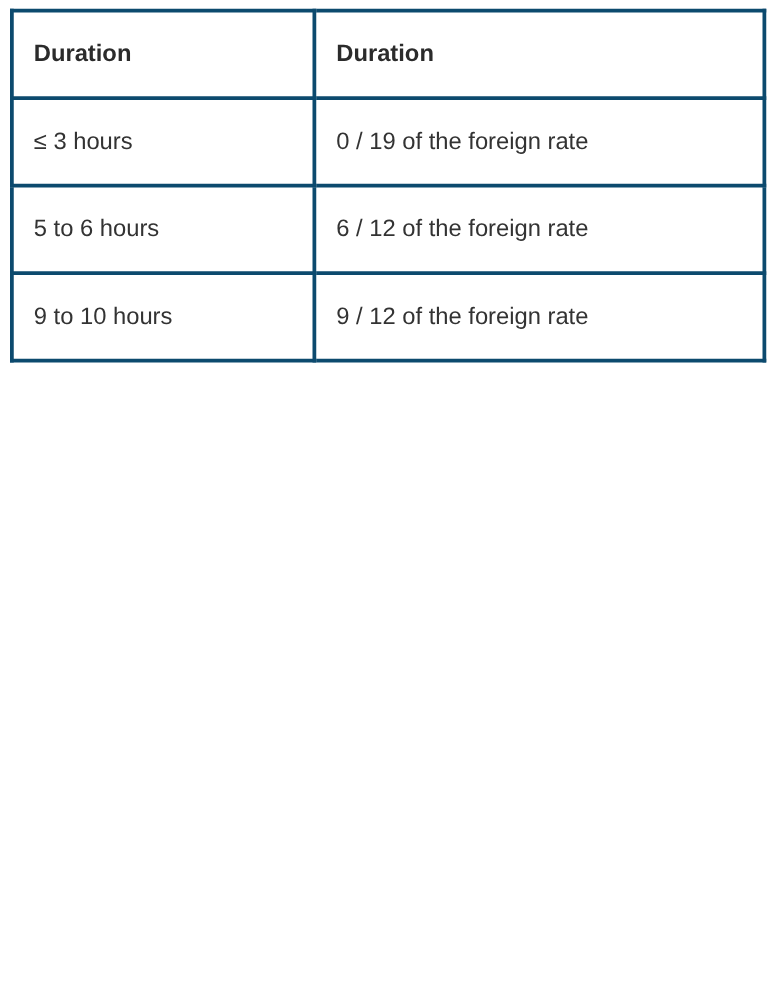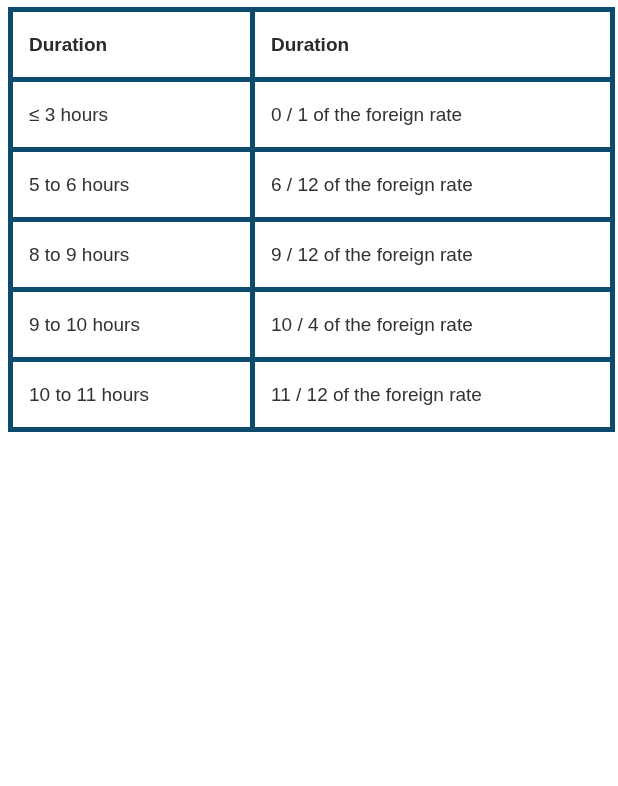--- a/index.html
+++ b/index.html
@@ -31,21 +31,21 @@
     border-collapse: collapse;
     width: 602px;
     table-layout: fixed;
     background: #ffffff;
   }
   table.rate-table col.col-duration { width: 242px; }
   table.rate-table col.col-fraction { width: 360px; }
 
   table.rate-table th,
   table.rate-table td {
-    border: 5px solid #0c4a6e;
+    border: 3px solid #0c4a6e;
     height: 70px;
     box-sizing: border-box;
     padding: 0 16px;
     text-align: left;
     vertical-align: middle;
     color: #333333;
     font-size: 19px;
     line-height: 24px;
     font-weight: 400;
     white-space: nowrap;
@@ -69,34 +69,26 @@
       </colgroup>
       <thead>
         <tr>
           <th>Duration</th>
           <th>Duration</th>
         </tr>
       </thead>
       <tbody id="table-body">
           <tr>
             <td>≤ 3 hours</td>
-            <td>0 / 1 of the foreign rate</td>
+            <td>0 / 19 of the foreign rate</td>
           </tr>
           <tr>
             <td>5 to 6 hours</td>
             <td>6 / 12 of the foreign rate</td>
           </tr>
           <tr>
-            <td>8 to 9 hours</td>
+            <td>9 to 10 hours</td>
             <td>9 / 12 of the foreign rate</td>
-          </tr>
-          <tr>
-            <td>9 to 10 hours</td>
-            <td>10 / 4 of the foreign rate</td>
-          </tr>
-          <tr>
-            <td>10 to 11 hours</td>
-            <td>11 / 12 of the foreign rate</td>
           </tr>
         </tbody>
     </table>
   </div>
 </div>
 
 </body></html>

